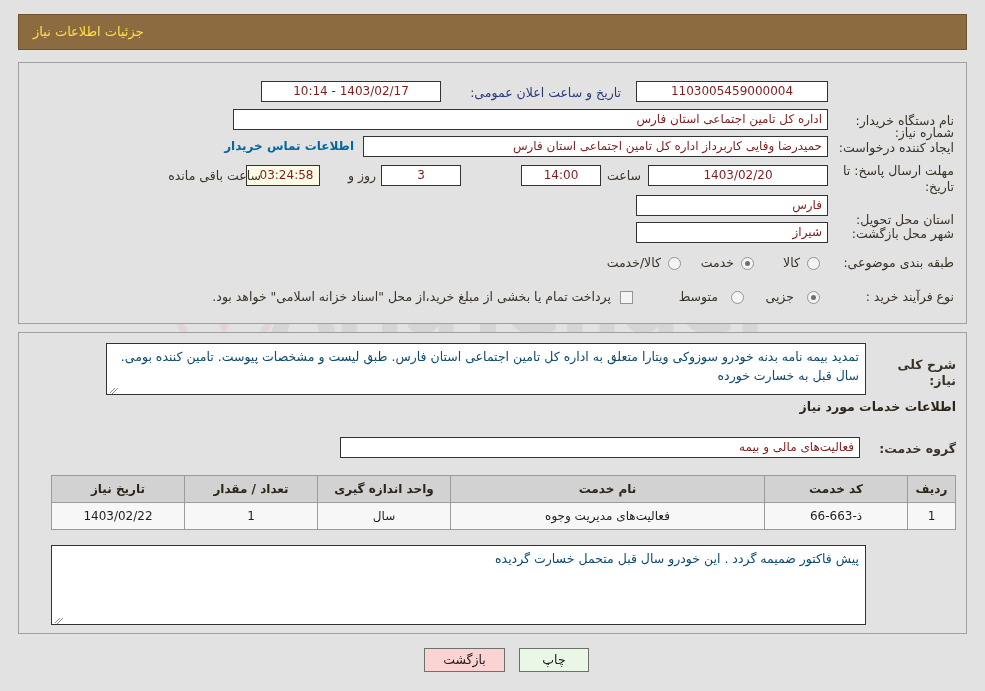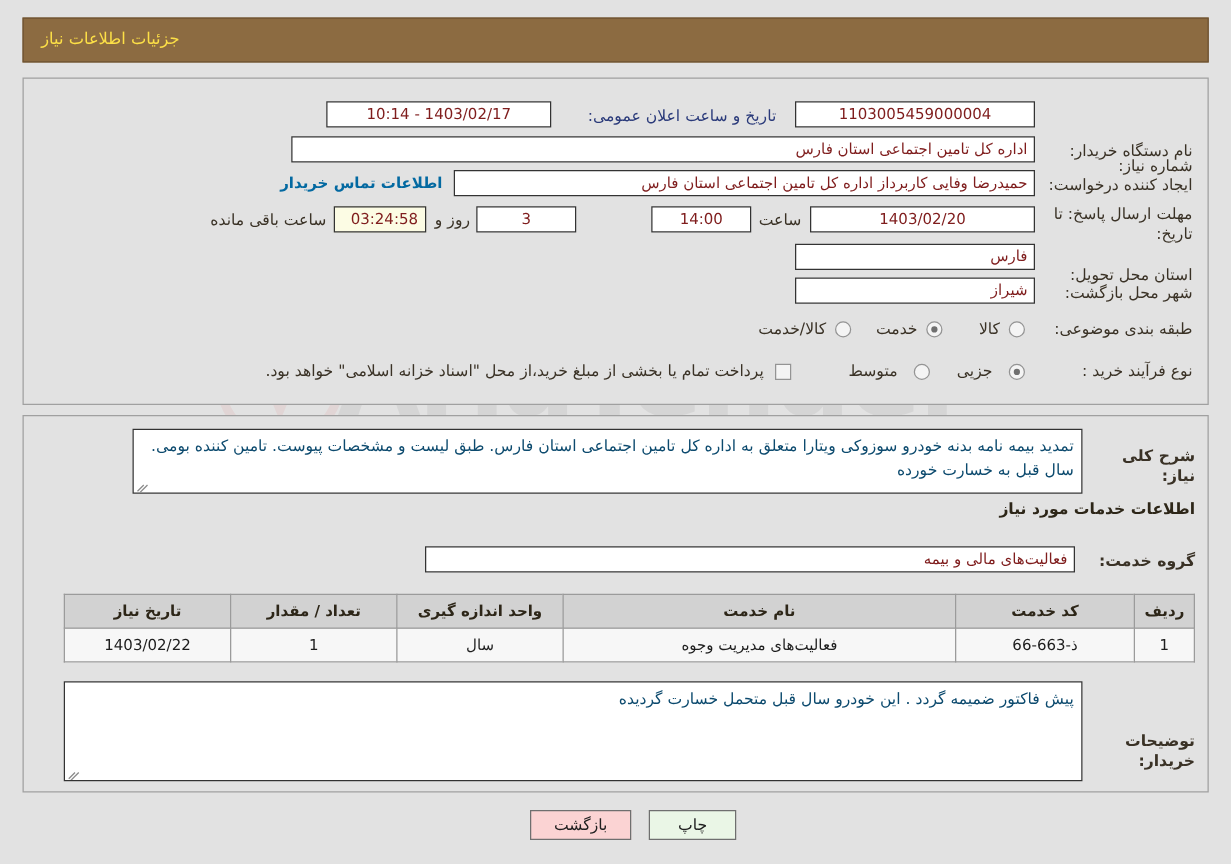--- a/index.html
+++ b/index.html
@@ -247,21 +247,21 @@
     <div class="lbl" style="right:12px; top:77px; width:120px;">ایجاد کننده درخواست:</div>
     <div class="fld" style="right:138px; top:73px; width:465px;">حمیدرضا وفایی کاربرداز اداره کل تامین اجتماعی استان فارس</div>
     <div class="link" style="right:612px; top:74px;">اطلاعات تماس خریدار</div>
 
     <div class="lbl" style="right:12px; top:100px; width:118px;">مهلت ارسال پاسخ: تا تاریخ:</div>
     <div class="fld center" style="right:138px; top:102px; width:180px;">1403/02/20</div>
     <div class="plain" style="right:325px; top:103px;">ساعت</div>
     <div class="fld center" style="right:365px; top:102px; width:80px;">14:00</div>
     <div class="fld center" style="right:505px; top:102px; width:80px;">3</div>
     <div class="plain" style="right:590px; top:103px;">روز و</div>
-    <div class="fld timer" style="right:625px; top:102px; width:74px;padding-left:12px;">03:24:58</div>
+    <div class="fld timer" style="right:646px; top:102px; width:74px;padding-left:12px;">03:24:58</div>
     <div class="plain" style="right:705px; top:103px;">ساعت باقی مانده</div>
 
     <div class="lbl" style="right:12px; top:149px; width:120px;">استان محل تحویل:</div>
     <div class="fld" style="right:138px; top:132px; width:192px;">فارس</div>
 
     <div class="lbl" style="right:12px; top:163px; width:120px;">شهر محل بازگشت:</div>
     <div class="fld" style="right:138px; top:159px; width:192px;">شیراز</div>
 
     <div class="lbl" style="right:12px; top:192px; width:120px;">طبقه بندی موضوعی:</div>
     <div class="radio" style="right:146px; top:194px;"></div>
@@ -318,21 +318,20 @@
           <td>1</td>
           <td>ذ-663-66</td>
           <td>فعالیت‌های مدیریت وجوه</td>
           <td>سال</td>
           <td>1</td>
           <td>1403/02/22</td>
         </tr>
       </tbody>
     </table>
 
-    <div class="lbl" style="right:10px; top:252px; width:88px; font-weight:bold;">توضیحات خریدار:</div>
     <div class="ta" style="right:100px; top:212px; width:815px; height:80px;">
       <span>پیش فاکتور ضمیمه گردد . این خودرو سال قبل متحمل خسارت گردیده</span>
       <span class="grip">
         <svg width="10" height="10" viewBox="0 0 10 10">
           <line x1="1" y1="9" x2="9" y2="1" stroke="#8a8a8a" stroke-width="1"></line>
           <line x1="1" y1="6" x2="6" y2="1" stroke="#8a8a8a" stroke-width="1"></line>
         </svg>
       </span>
     </div>
 

